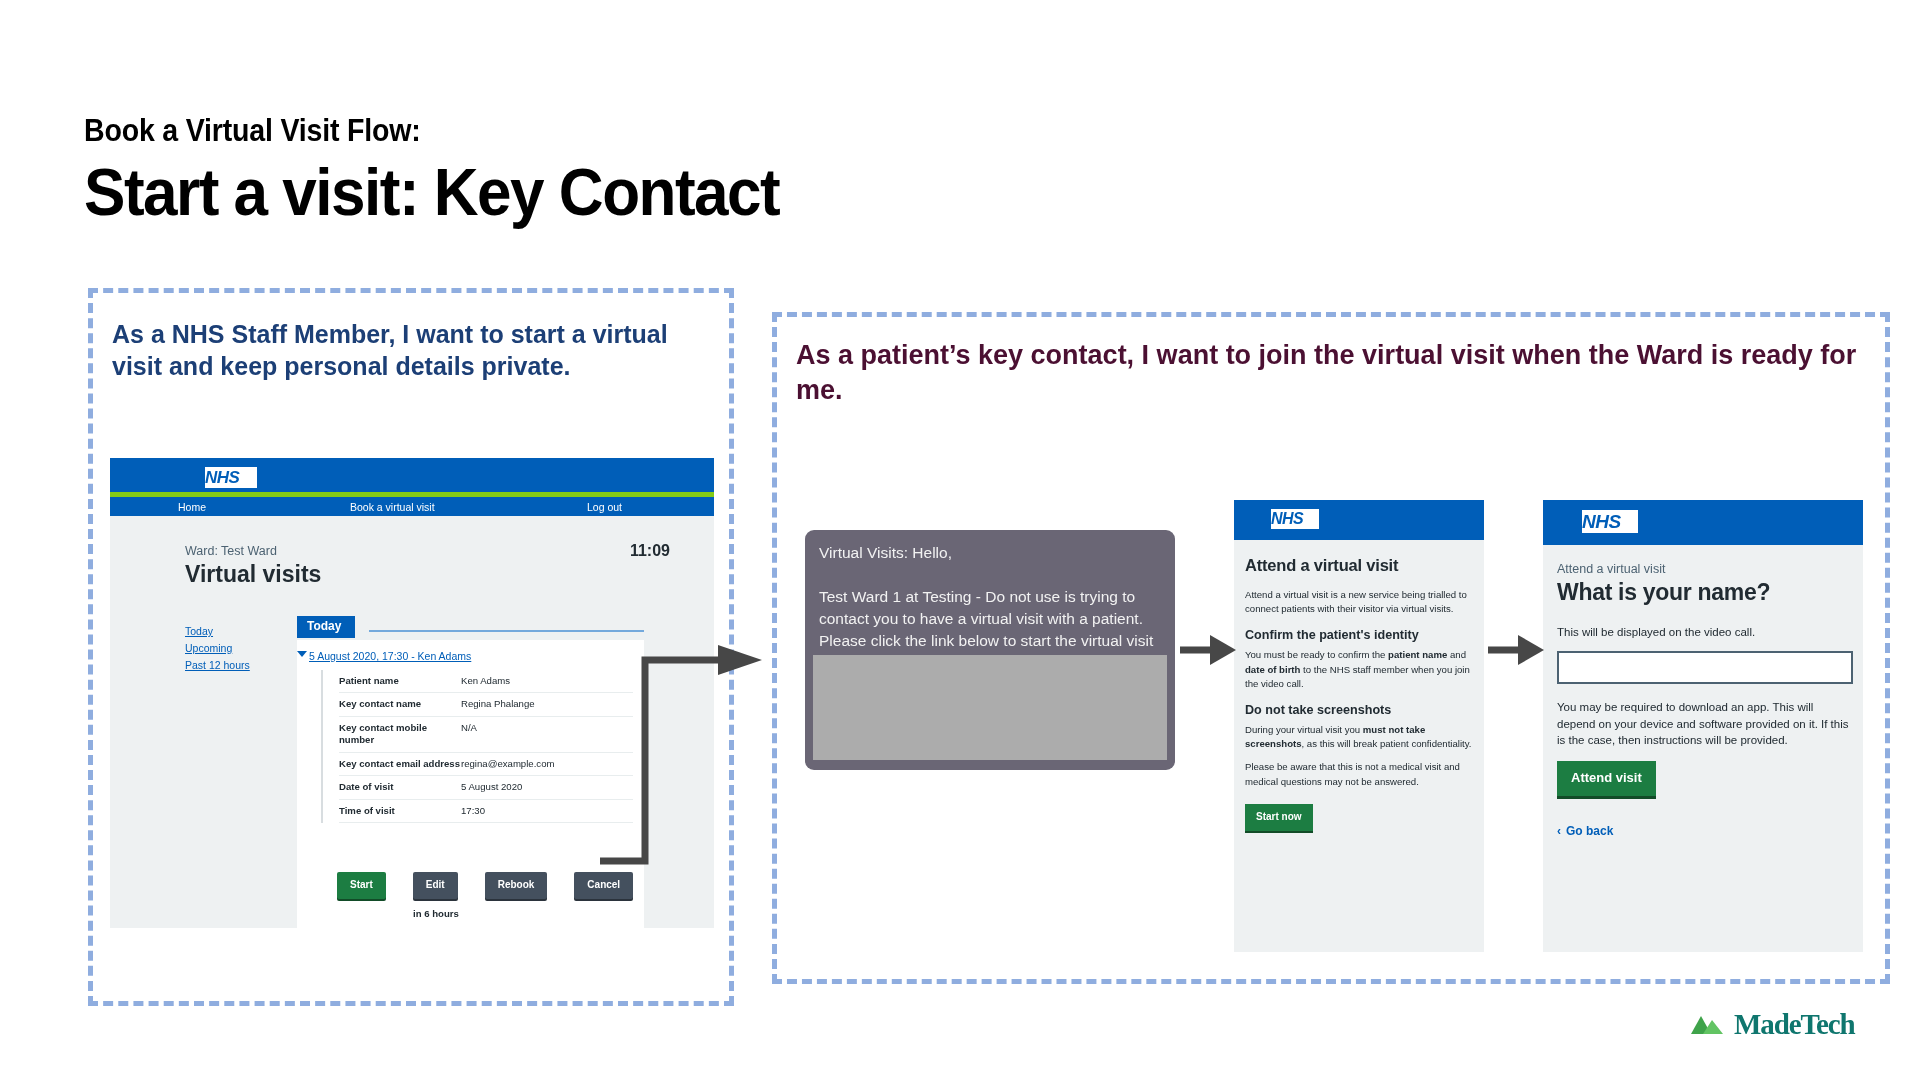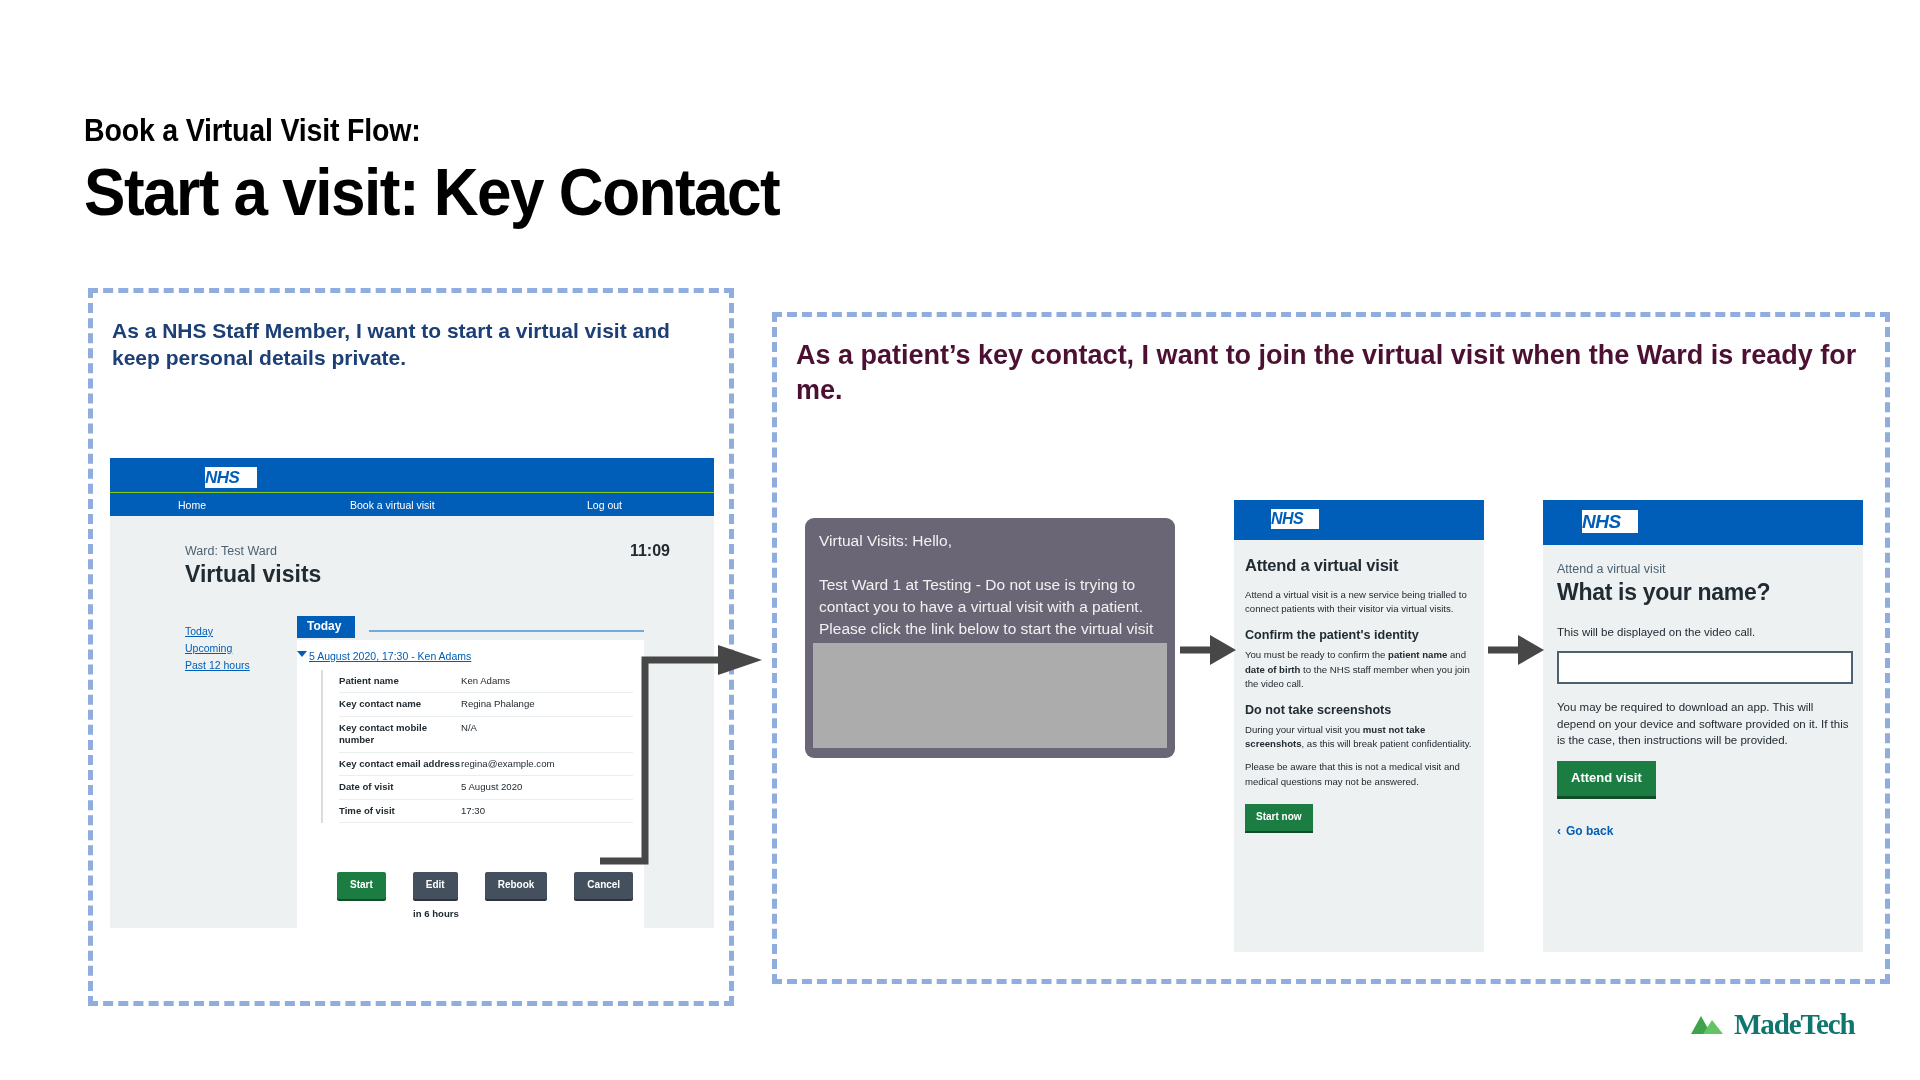--- a/index.html
+++ b/index.html
@@ -30,35 +30,35 @@
   
   .panel { position: absolute; border: 5px dashed #8faddf; }
   #panel-left  { left: 88px;  top: 288px; width: 646px;  height: 718px; }
   #panel-right { left: 772px; top: 312px; width: 1118px; height: 672px; }
 
   .story {
     position: absolute;
     font-weight: 700; line-height: 1.28;
     font-family: "Liberation Sans Narrow","Liberation Sans", sans-serif;
   }
-  #story-left  { left: 112px; top: 318px; width: 580px; font-size: 21px; color: #1c3f76; }
+  #story-left  { left: 112px; top: 318px; width: 580px; font-size: 25px; color: #1c3f76; }
   #story-right { left: 796px; top: 338px; width: 1070px; font-size: 27px; color: #4b1032; }
 
   
   .screen { position: absolute; background: #eef1f2; overflow: hidden; }
   .nhs-bar { background: #005eb8; width: 100%; position: relative; }
   .nhs-logo {
     background: #fff; color: #005eb8; font-weight: 700; font-style: italic;
     display: inline-block; text-align: left; line-height: 1;
     letter-spacing: -0.5px;
     font-family: "Liberation Sans", sans-serif;
     margin-left: 27px;
   }
   .nhs-nav {
-    display: flex; border-top: 1px solid #84cc16;
+    display: flex; border-top: 5px solid #84cc16;
     color: #ffffff; font-size: 10.5px;
   }
   .nhs-nav div { color:#fff; }
 
   
   #screen1 { left: 110px; top: 458px; width: 604px; height: 470px; }
   #s1-bar  { height: 58px; }
   #s1-bar .nhs-logo { position: absolute; left: 68px; top: 9px; width: 52px; height: 21px; font-size: 17px; padding-top: 2px; }
   #s1-nav  { position: absolute; left:0; bottom:0; width:100%; height:24px; align-items:center; }
   #s1-nav .n1 { position:absolute; left:68px; }
@@ -85,21 +85,21 @@
   .vrow { display:flex; border-bottom:1px solid #e8edee; padding:5px 0 5px 0; font-size:9.6px; }
   .vrow .k { width:122px; font-weight:700; color:#212b32; line-height:1.3;}
   .vrow .v { flex:1; color:#212b32; line-height:1.3;}
   .btnrow { position:absolute; left:40px; top:232px; display:flex; gap:27px; }
   .btn { font-size:10px; font-weight:700; color:#fff; padding:7px 13px 9px; border-radius:2px; }
   .btn.green { background:#1c7d42; box-shadow:0 2px 0 #124c28; }
   .btn.grey  { background:#44505e; box-shadow:0 2px 0 #2b333c; }
   .in6 { position:absolute; left:303px; top:392px; font-size:9.6px; font-weight:700; color:#212b32; }
 
   
-  #sms { position:absolute; left:805px; top:518px; width:370px; height:240px;
+  #sms { position:absolute; left:805px; top:530px; width:370px; height:240px;
          background:#6a6675; border-radius:9px; }
   #sms-text { position:absolute; left:14px; top:12px; width:344px;
               color:#f2f2f2; font-size:15.5px; line-height:1.42; }
   #sms-box { position:absolute; left:8px; top:125px; width:354px; height:105px; background:#acacac; }
 
   
   #screen3 { left:1234px; top:500px; width:250px; height:452px; }
   #s3-bar { height:40px; }
   #s3-bar .nhs-logo { position:absolute; left:10px; top:9px; width:48px; height:20px; font-size:16px; padding-top:2px; }
   #s3-body { position:absolute; left:0; top:40px; width:100%; height:412px; padding:16px 11px 0 11px; }

